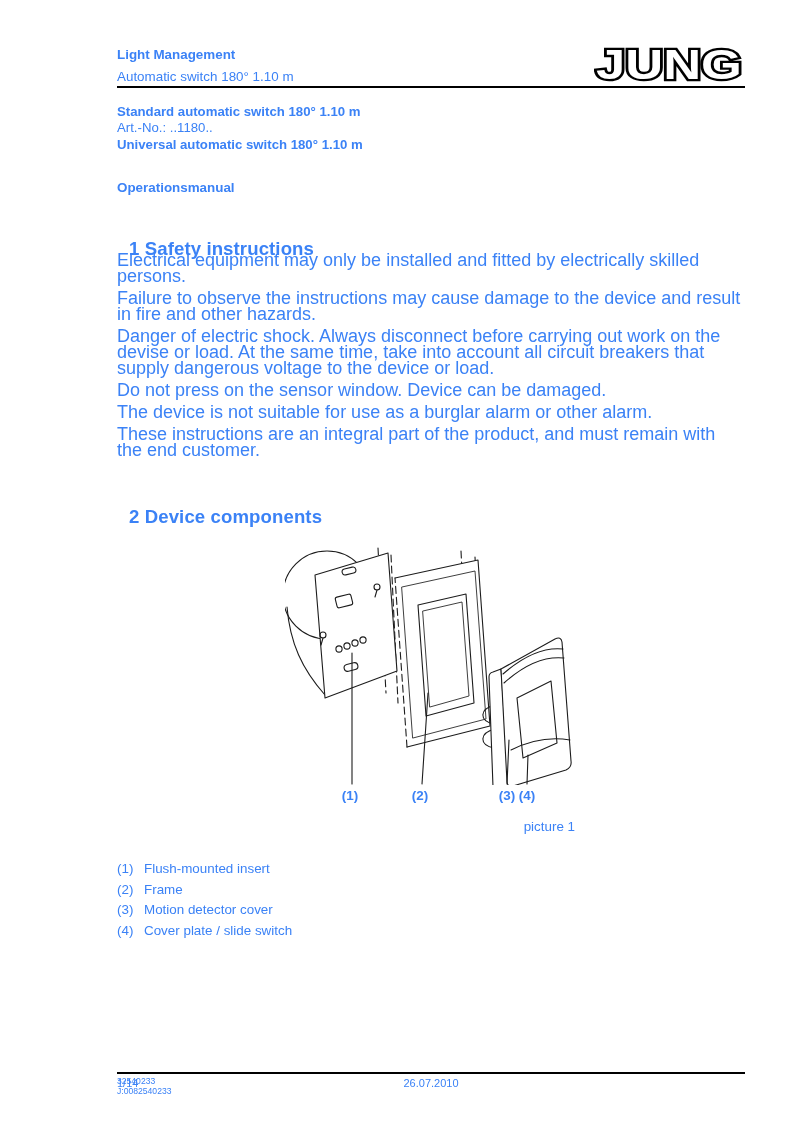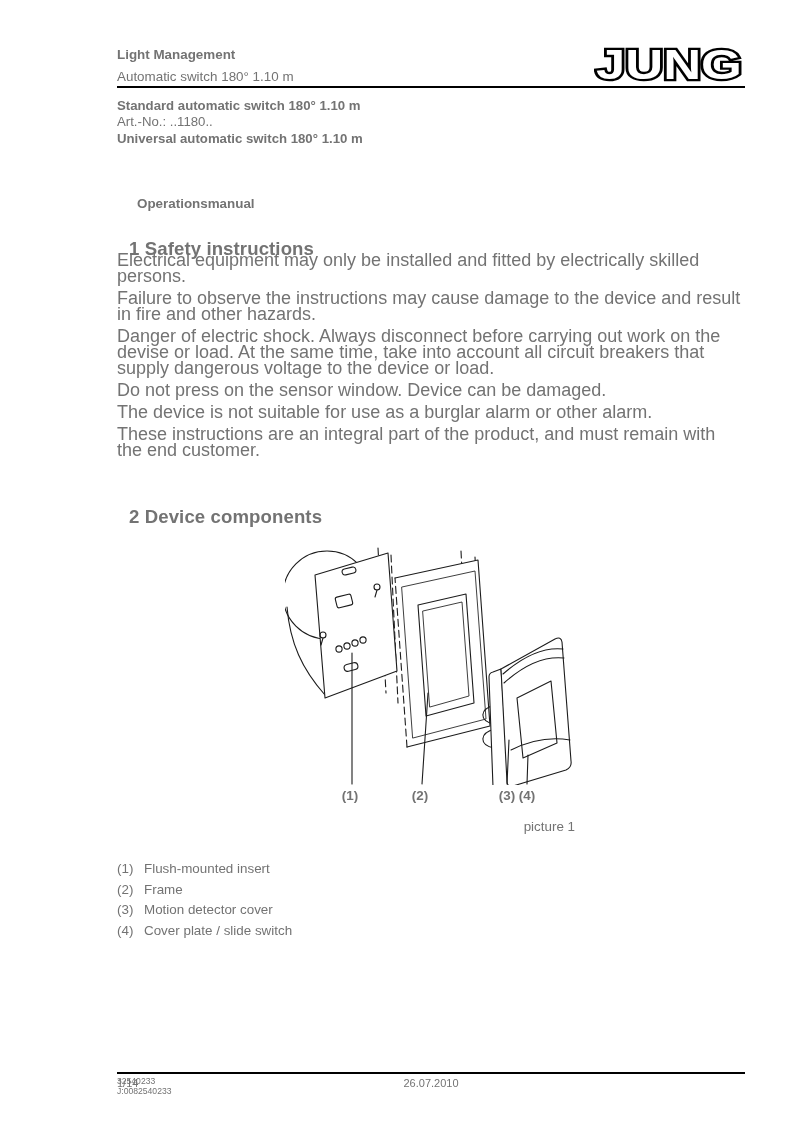--- a/index.html
+++ b/index.html
@@ -1,36 +1,36 @@
 <!DOCTYPE html>
 <html><head>
 <meta charset="utf-8">
 <style>
   html,body{margin:0;padding:0;background:#ffffff;}
   .page{
     position:relative;
     width:780px;height:1134px;
     background:#ffffff;
     font-family:"Liberation Sans", sans-serif;
-    color:#737373;
+    color:#3b82f6;
     overflow:hidden;
   }
   .abs{position:absolute;}
   .b{font-weight:bold;}
 
   
   .hdr-title{left:117px;top:47px;font-size:13.4px;font-weight:bold;}
   .hdr-sub{left:117px;top:69px;font-size:13.4px;}
   .logo-box{left:594px;top:41px;width:151px;height:45px;}
   .hdr-rule{left:117px;top:86px;width:628px;height:2.4px;background:#000;}
 
   
-  .product{left:117px;top:98px;font-size:13.2px;line-height:16.4px;}
+  .product{left:117px;top:104px;font-size:13.2px;line-height:16.4px;}
 
-  .manual-label{left:117px;top:196px;font-size:13.4px;margin-left:20px;}
+  .manual-label{left:117px;top:180px;font-size:13.4px;}
 
   .h1{position:absolute;margin:12px;font-size:18.6px;font-weight:bold;letter-spacing:.1px;}
   .h1-safety{left:117px;top:226px;}
   .h1-components{left:117px;top:494px;}
 
   .paras{left:117px;top:252px;width:628px;font-size:18px;font-weight:normal;line-height:16px;}
   .paras p{margin:0 0 6px 0;}
 
   
   .figure{left:285px;top:543px;width:290px;height:300px;}

